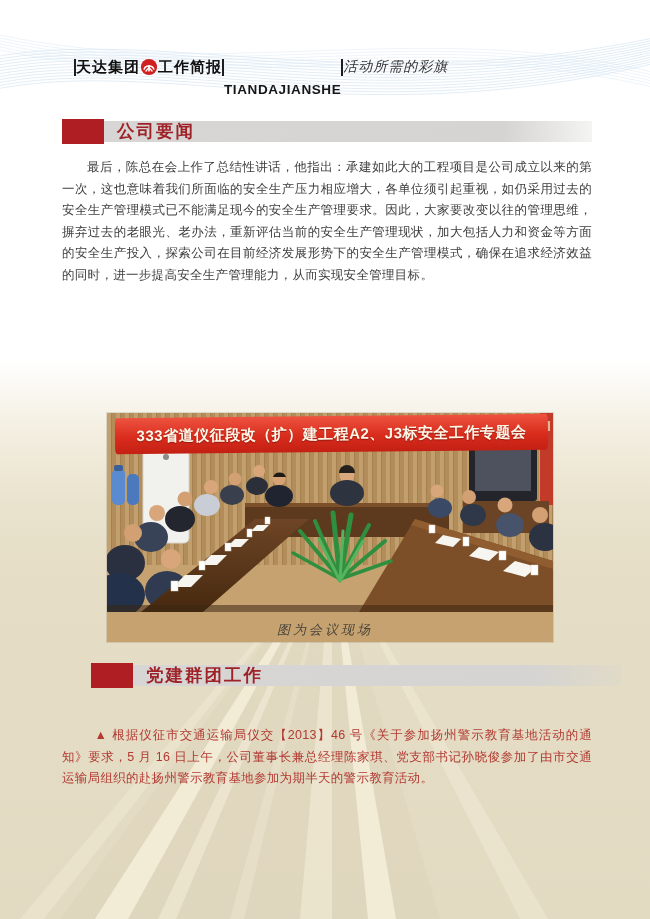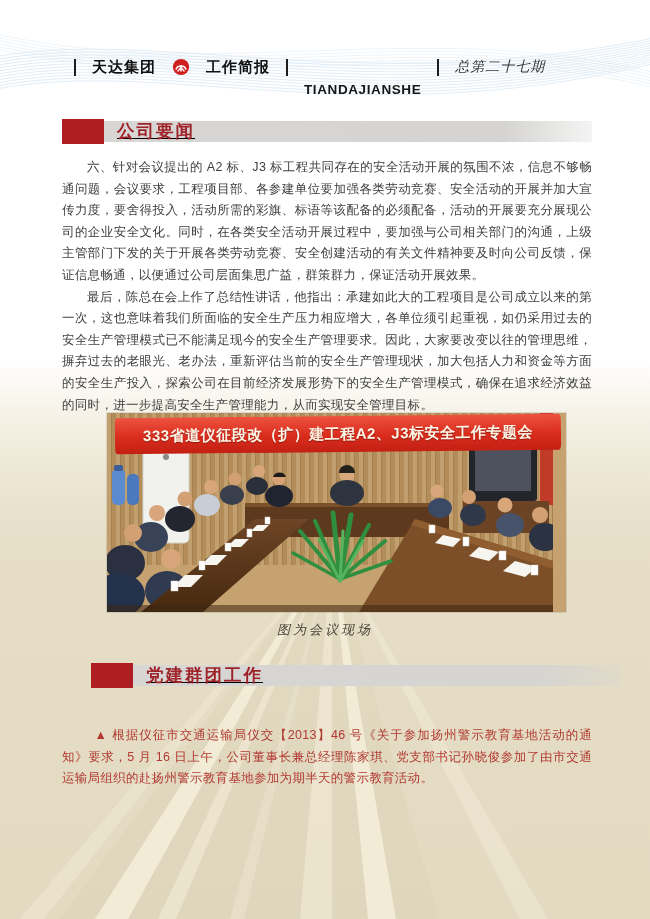--- a/index.html
+++ b/index.html
@@ -6,41 +6,41 @@
   #page{
     position:relative;width:650px;height:919px;overflow:hidden;
     font-family:"Liberation Sans","DejaVu Sans",sans-serif;
     background:linear-gradient(180deg,#ffffff 0%,#ffffff 39%,#f3eee0 47%,#e9e2cd 55%,#e5ddc5 63%,#e2dac1 100%);
   }
   
   #waves{position:absolute;top:0;left:0;z-index:1;}
   
   #highway{position:absolute;top:380px;left:0;z-index:0;}
   
-  .masthead{position:absolute;top:56px;left:74px;z-index:3;display:flex;align-items:center;gap:16px;height:22px;}
+  .masthead{position:absolute;top:56px;left:74px;z-index:3;display:flex;align-items:center;gap:0;height:22px;}
   .mh-divider{width:2px;height:17px;background:#1d1d1d;}
   .mh-brand,.mh-title{font-size:15px;font-weight:700;color:#111;letter-spacing:1px;white-space:nowrap;}
   .mh-roman{font-size:13.5px;font-weight:800;color:#161616;letter-spacing:.6px;white-space:nowrap;margin-top:44px;}
   .mh-issue{font-family:"Liberation Serif","DejaVu Serif",serif;font-style:italic;font-size:14px;color:#333;letter-spacing:1px;white-space:nowrap;}
   .mh-logo{width:18px;height:18px;display:block;}
   
-  .sec-head{position:absolute;left:62px;width:530px;height:27px;z-index:3;display:flex;align-items:center;text-decoration:underline;}
+  .sec-head{position:absolute;left:62px;width:530px;height:27px;z-index:3;display:flex;align-items:center;}
   .sec-block{width:42px;height:25px;background:#ae1e23;flex:0 0 auto;}
   .sec-bar{flex:1;height:21px;margin-left:0;background:linear-gradient(90deg,#d7d6d4 0%,#d5d4d2 82%,rgba(213,212,210,.25) 100%);display:flex;align-items:center;}
   .sec-title{font-family:"Liberation Serif","DejaVu Serif",serif;font-weight:700;font-size:17.5px;color:#9e2227;letter-spacing:2px;margin-left:13px;line-height:21px;}
   #sec-news{top:118px;}
   #sec-party{top:662px;margin-left:29px;}
   
   .para-block{position:absolute;left:62px;width:530px;z-index:3;}
   #news-paras{top:157px;}
   #party-paras{top:705px;}
   .para-block p{margin:0;text-indent:2em;text-align:justify;font-size:12.5px;line-height:21.6px;color:#3d3d3d;letter-spacing:.3px;}
   #party-paras p{color:#b23a33;text-indent:2.6em;margin-top:20px;}
   
-  #photo{position:absolute;top:413px;left:107px;width:446px;height:199px;z-index:3;box-shadow:0 0 0 1px rgba(90,70,40,.15);overflow:hidden;background:#c7a271;padding-left:13px;}
+  #photo{position:absolute;top:413px;left:107px;width:446px;height:229px;z-index:3;box-shadow:0 0 0 1px rgba(90,70,40,.15);overflow:hidden;background:#c7a271;}
   #photo svg{position:absolute;top:0;left:0;}
   .banner{
     position:absolute;top:3px;left:8px;right:5px;height:36px;z-index:4;
     background:linear-gradient(180deg,#ee5340 0%,#d92c1d 55%,#c32013 100%);
     transform:rotate(-.6deg);border-radius:2px/6px;
     display:flex;align-items:center;justify-content:center;
   }
   .banner span{
     color:#fdf7e8;font-weight:700;font-size:15px;letter-spacing:.5px;white-space:nowrap;
     text-shadow:0 1px 1px rgba(120,20,10,.7);
@@ -101,32 +101,31 @@
       <circle cx="10" cy="10" r="9" fill="#cf1f1f"></circle>
       <path d="M4.5,13 C5.5,7.5 14.5,7.5 15.5,13" fill="none" stroke="#fff" stroke-width="1.8"></path>
       <line x1="10" y1="8" x2="10" y2="15" stroke="#fff" stroke-width="1.8"></line>
       <line x1="10" y1="10.5" x2="6.2" y2="15" stroke="#fff" stroke-width="1.4"></line>
       <line x1="10" y1="10.5" x2="13.8" y2="15" stroke="#fff" stroke-width="1.4"></line>
     </svg>
     <span class="mh-title">工作简报</span>
     <div class="mh-divider"></div>
     <span class="mh-roman">TIANDAJIANSHE</span>
     <div class="mh-divider"></div>
-    <span class="mh-issue">总第二十七期</span>
+    <span class="mh-issue">活动所需的彩旗</span>
   </div>
 
   <div class="sec-head" id="sec-news">
     <div class="sec-block"></div>
     <div class="sec-bar">
       <span class="sec-title">公司要闻</span>
     </div>
   </div>
 
   <div class="para-block" id="news-paras">
-    <p>六、针对会议提出的 A2 标、J3 标工程共同存在的安全活动开展的氛围不浓，信息不够畅通问题，会议要求，工程项目部、各参建单位要加强各类劳动竞赛、安全活动的开展并加大宣传力度，要舍得投入，活动所需的彩旗、标语等该配备的必须配备，活动的开展要充分展现公司的企业安全文化。同时，在各类安全活动开展过程中，要加强与公司相关部门的沟通，上级主管部门下发的关于开展各类劳动竞赛、安全创建活动的有关文件精神要及时向公司反馈，保证信息畅通，以便通过公司层面集思广益，群策群力，保证活动开展效果。</p>
     <p>最后，陈总在会上作了总结性讲话，他指出：承建如此大的工程项目是公司成立以来的第一次，这也意味着我们所面临的安全生产压力相应增大，各单位须引起重视，如仍采用过去的安全生产管理模式已不能满足现今的安全生产管理要求。因此，大家要改变以往的管理思维，摒弃过去的老眼光、老办法，重新评估当前的安全生产管理现状，加大包括人力和资金等方面的安全生产投入，探索公司在目前经济发展形势下的安全生产管理模式，确保在追求经济效益的同时，进一步提高安全生产管理能力，从而实现安全管理目标。</p>
   </div>
 
   <div id="photo">
     <svg width="446" height="199" viewBox="0 0 446 199">
       <defs>
         <pattern id="curtain" width="9" height="12" patternUnits="userSpaceOnUse">
           <rect width="9" height="12" fill="#c8a473"></rect>
           <rect x="5" width="4" height="12" fill="#b5905c"></rect>
           <rect x="4" width="1" height="12" fill="#a8824e"></rect>

